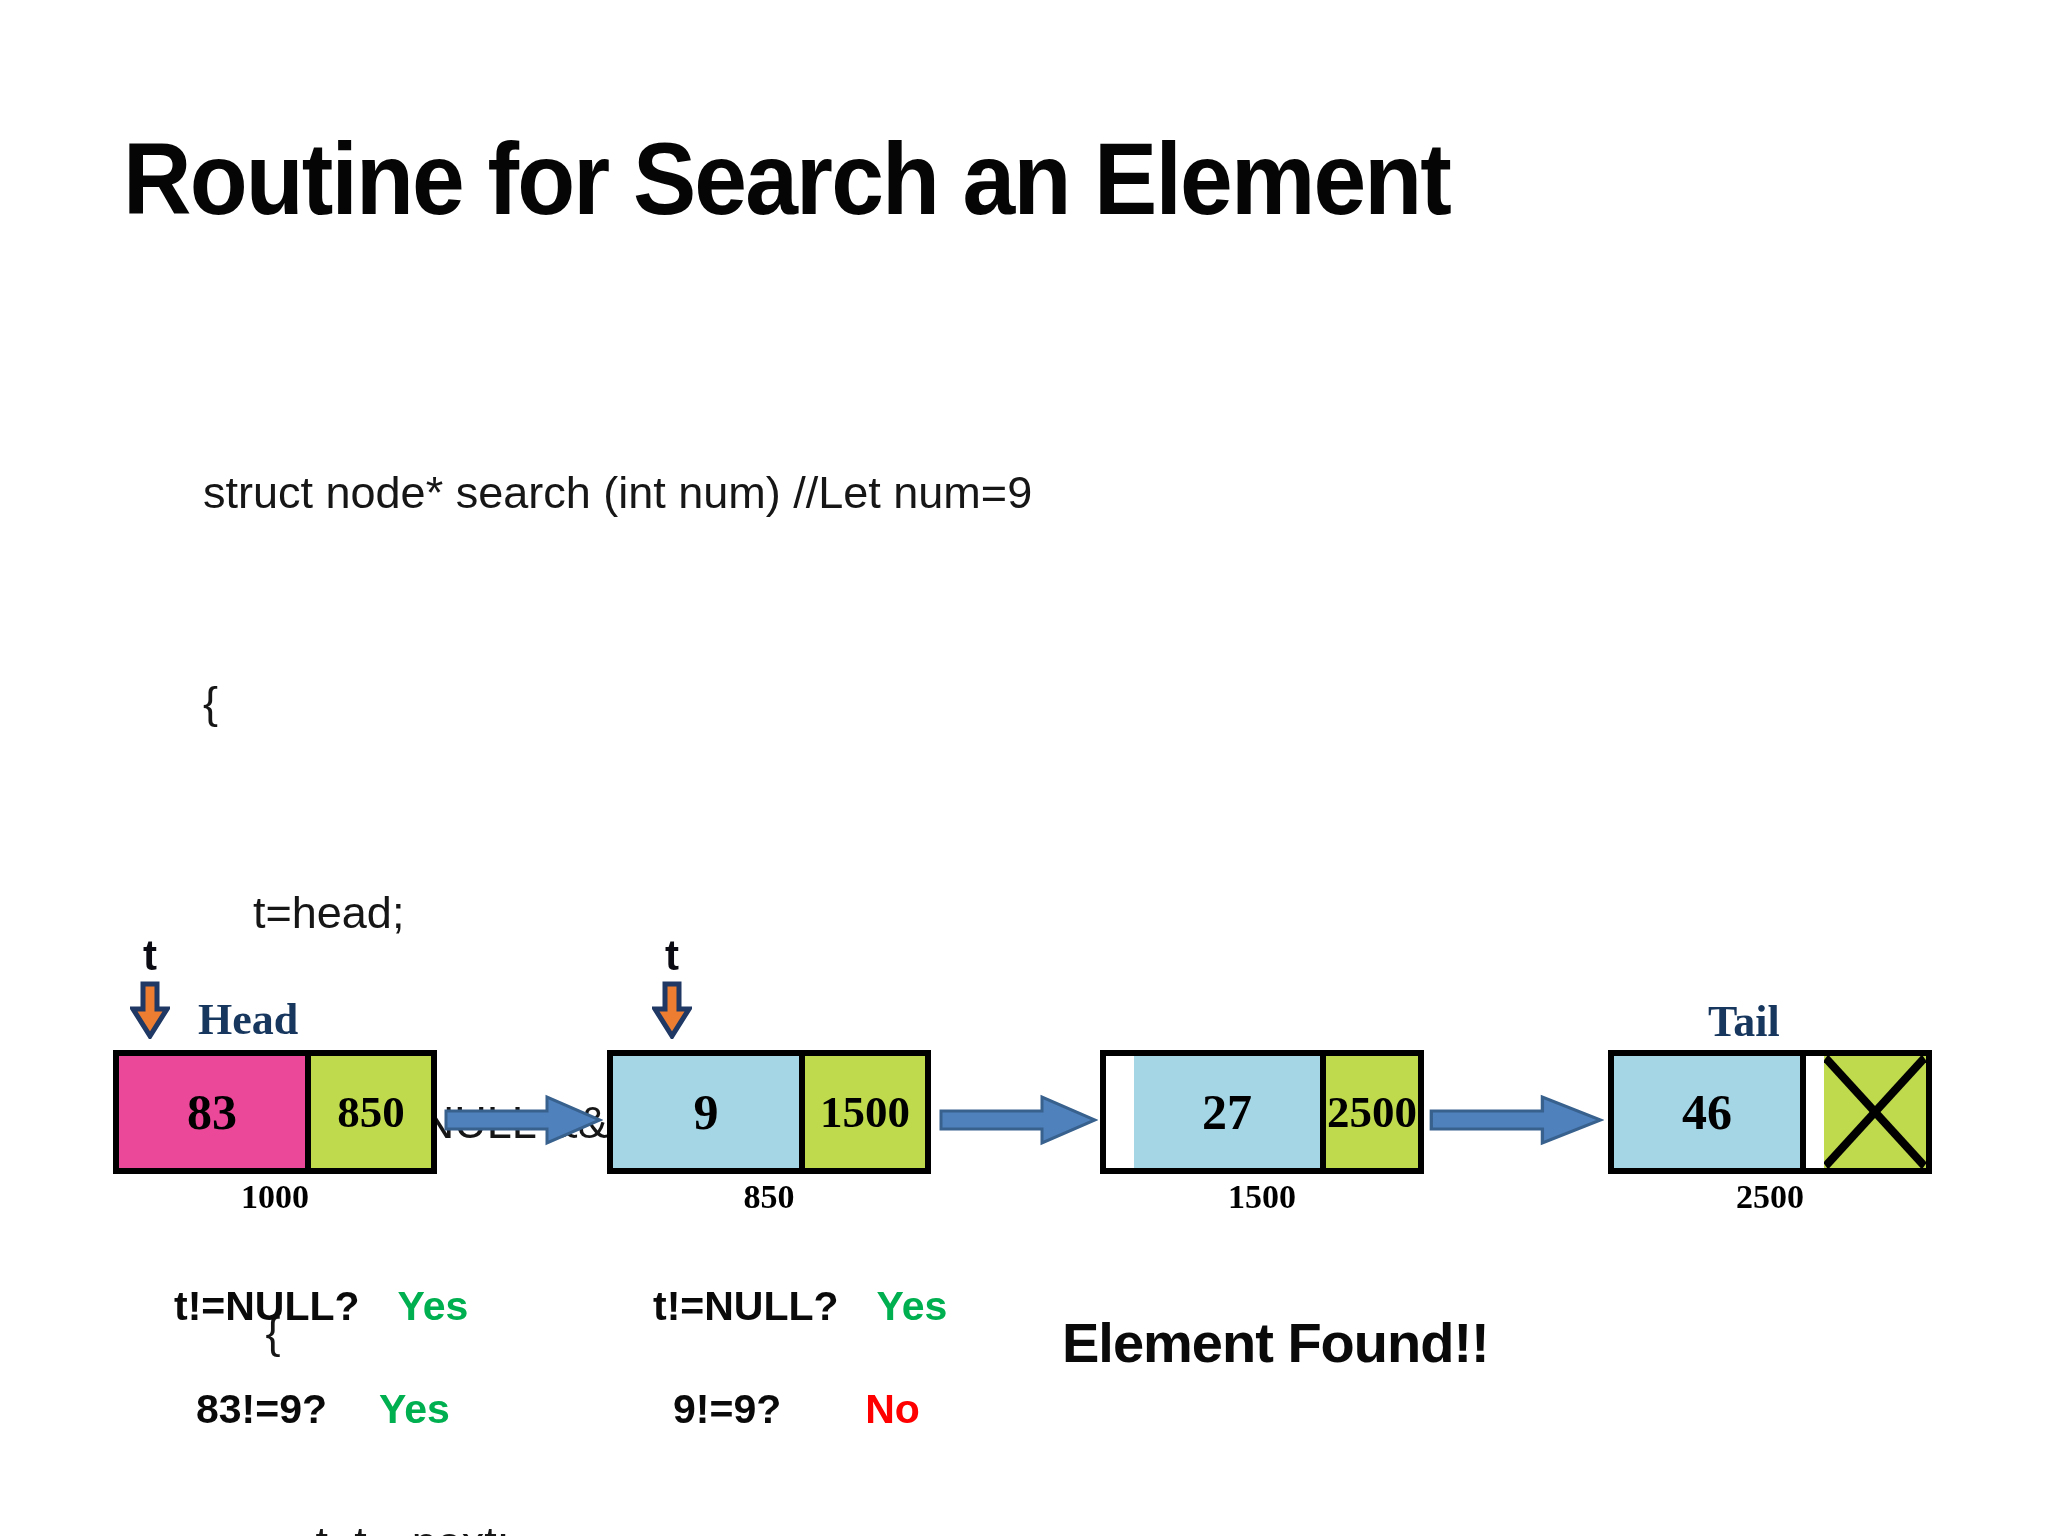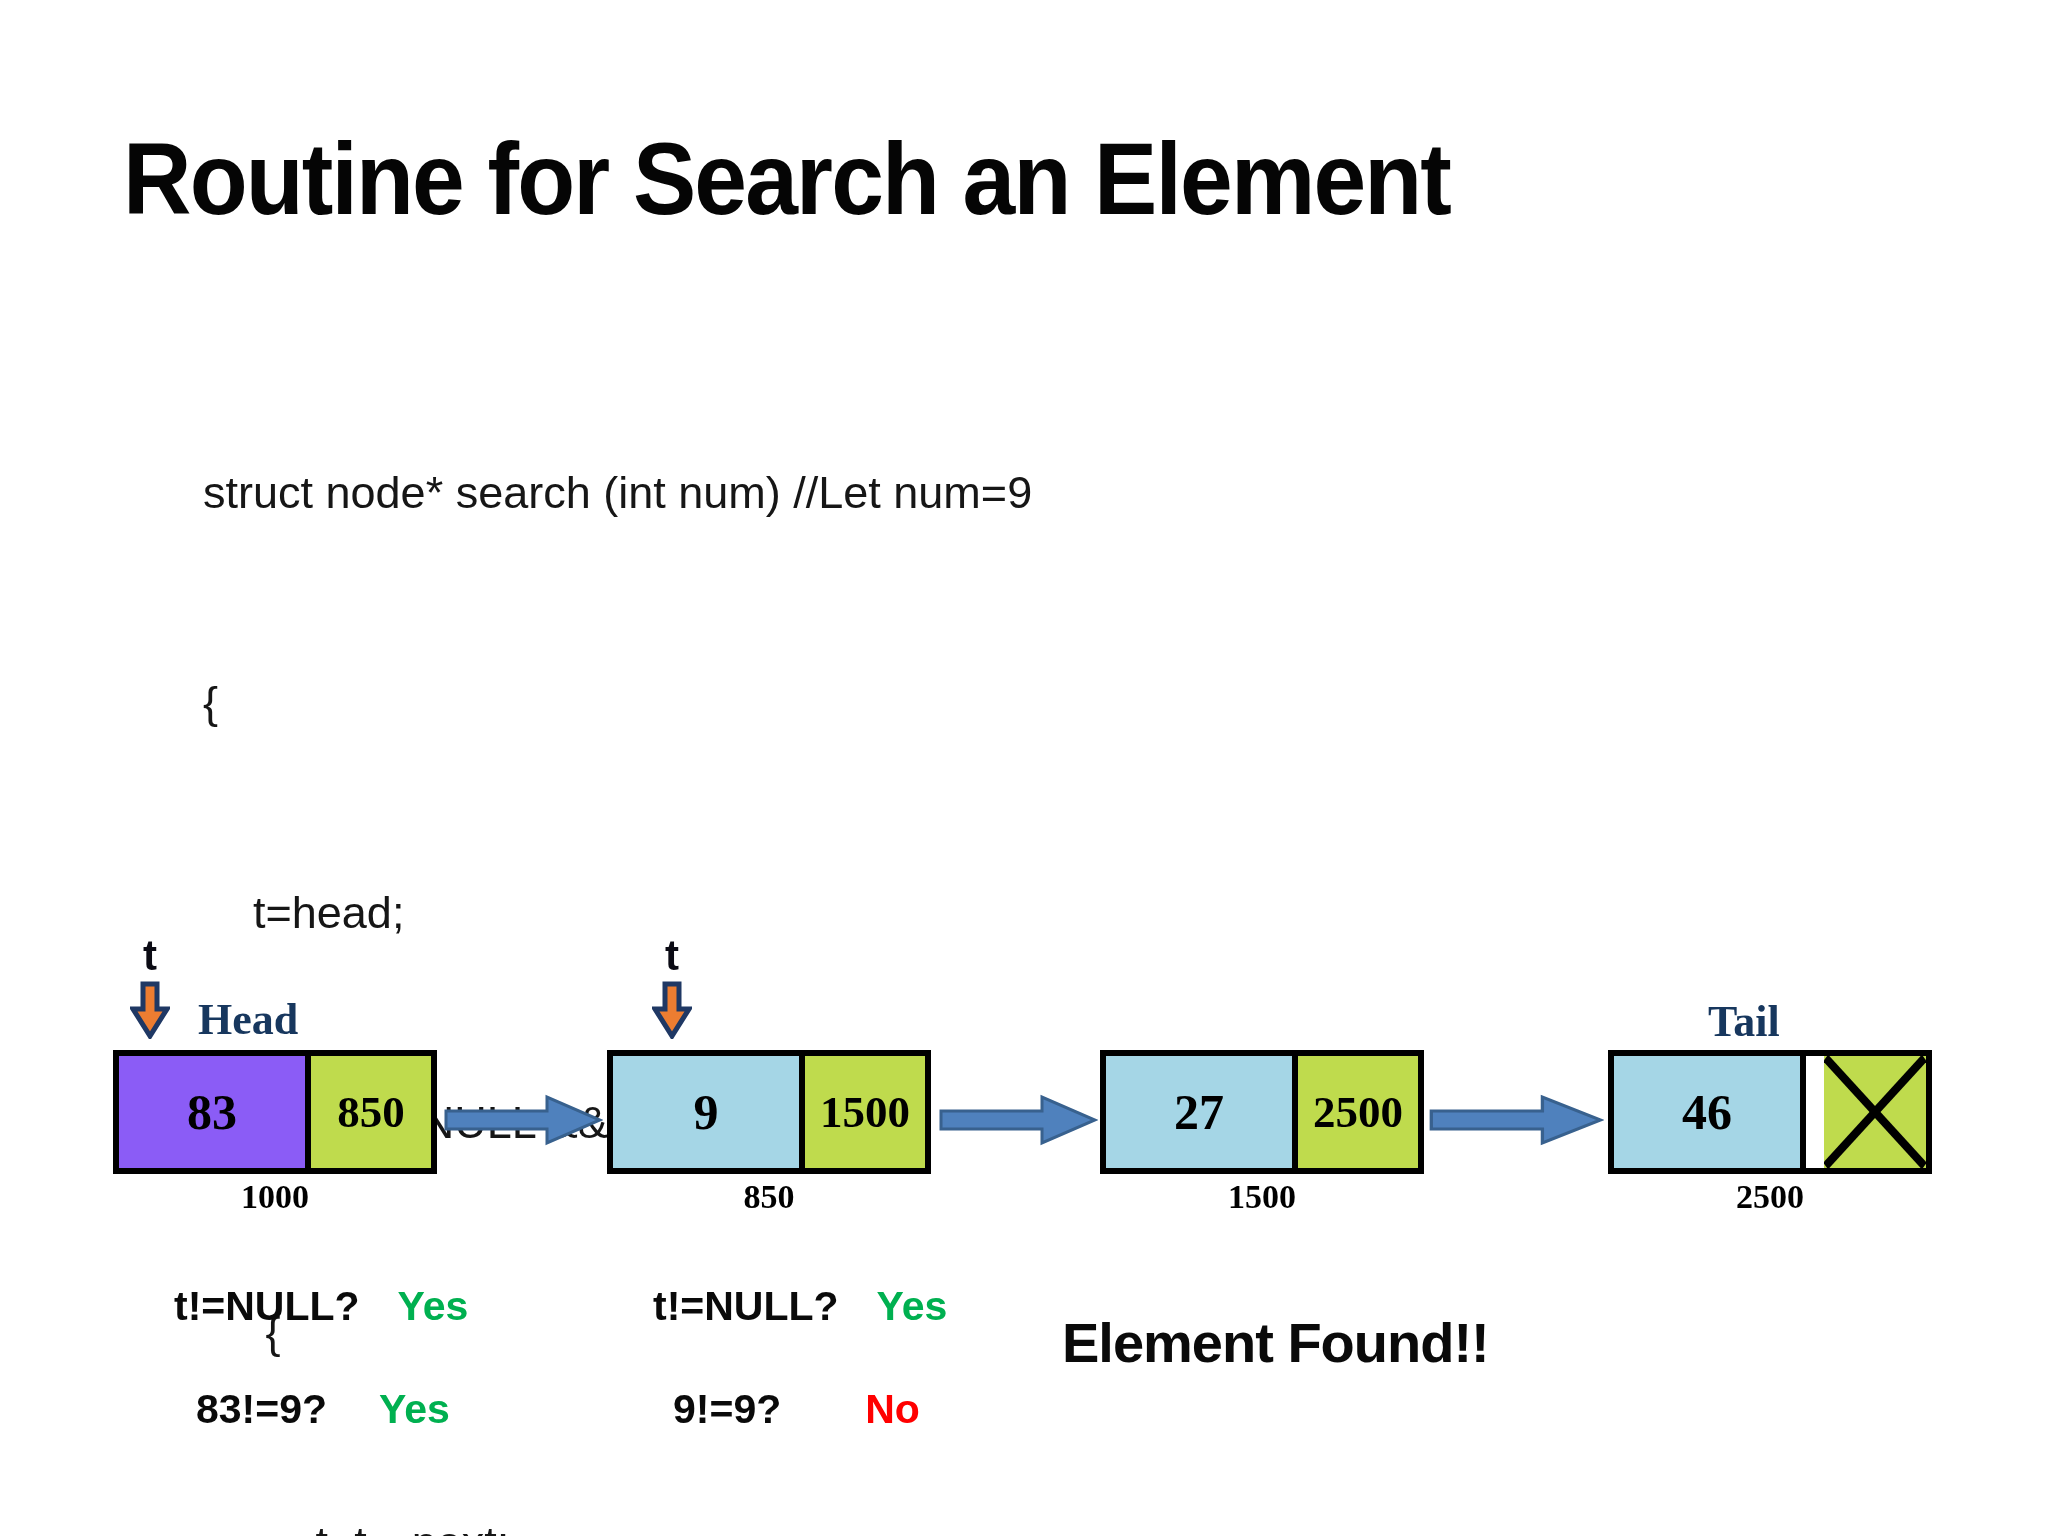--- a/index.html
+++ b/index.html
@@ -31,21 +31,21 @@
   }
   .head-label{left:198px;top:998px;}
   .tail-label{left:1708px;top:1000px;}
   
   .node{
     position:absolute;top:1050px;width:324px;height:124px;
     border:6px solid #000;box-sizing:border-box;display:flex;
   }
   .node.n1{left:113px;}
   .node.n2{left:607px;}
-  .node.n3{left:1100px;}
+  .node.n3{left:1100px;padding-left:28px;}
   .node.n4{left:1608px;gap:18px;}
   .cell-data{
     width:186px;border-right:6px solid #000;
     display:flex;align-items:center;justify-content:center;
     font-family:"Liberation Serif","DejaVu Serif",serif;font-weight:bold;font-size:50px;color:#000;
   }
   .cell-next{
     flex:1;position:relative;
     display:flex;align-items:center;justify-content:center;
     font-family:"Liberation Serif","DejaVu Serif",serif;font-weight:bold;font-size:45px;color:#000;
@@ -110,21 +110,21 @@
       <span class="t-label">t</span>
       <svg width="40" height="58" viewBox="0 0 40 58">
         <polygon points="13,3 27,3 27,28 37,28 20,55 3,28 13,28" style="stroke: rgb(31, 56, 100); stroke-width: 5; stroke-linejoin: miter; fill: rgb(237, 125, 49);"></polygon>
       </svg>
     </div>
 
     <div class="node-label head-label" style="color: rgb(23, 55, 94);">Head</div>
     <div class="node-label tail-label" style="color: rgb(23, 55, 94);">Tail</div>
 
     <div class="node n1">
-      <div class="cell-data" style="background-color: #8b5cf6;">
+      <div class="cell-data" style="background-color: #ec4899;">
         <span>83</span>
       </div>
       <div class="cell-next" style="background-color: rgb(191, 219, 77);">
         <span>850</span>
       </div>
     </div>
     <div class="address ad1">1000</div>
 
     <svg class="link-arrow a1" viewBox="0 0 160 58" preserveAspectRatio="none">
       <polygon points="3,20 104,20 104,6 157,29 104,52 104,38 3,38" style="stroke: rgb(56, 97, 142); stroke-width: 3; stroke-linejoin: miter; fill: rgb(79, 129, 189);"></polygon>

